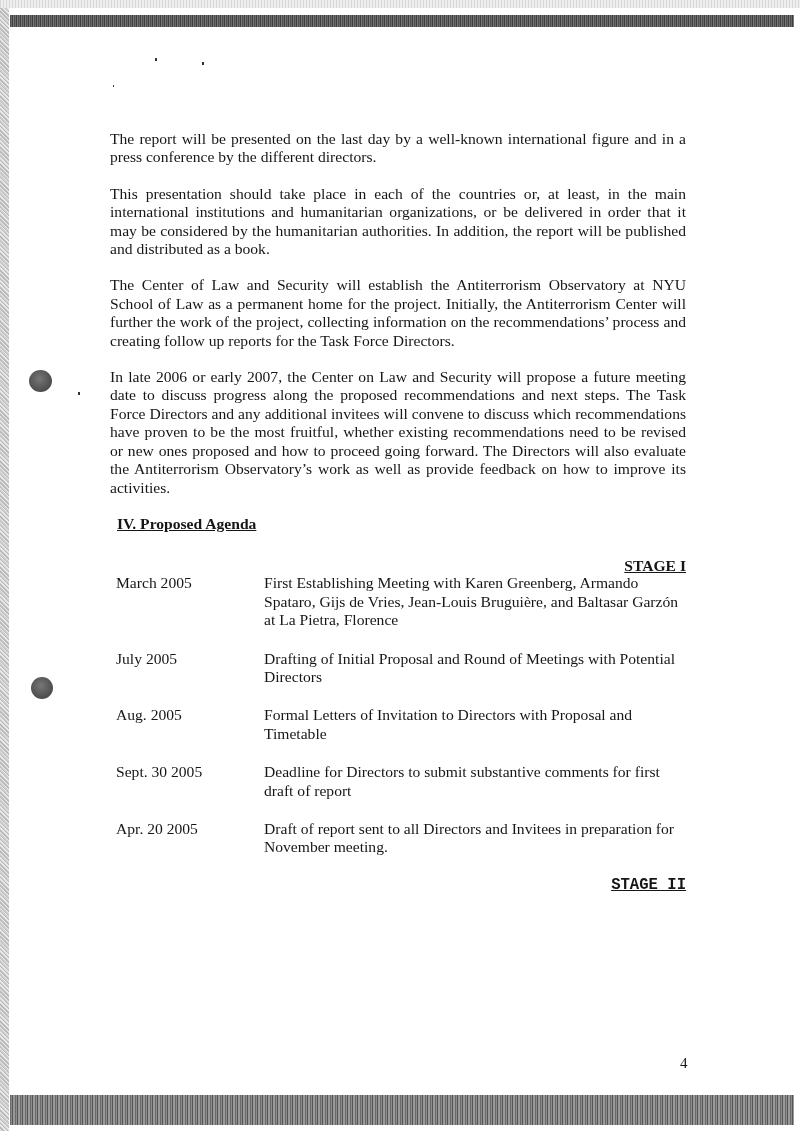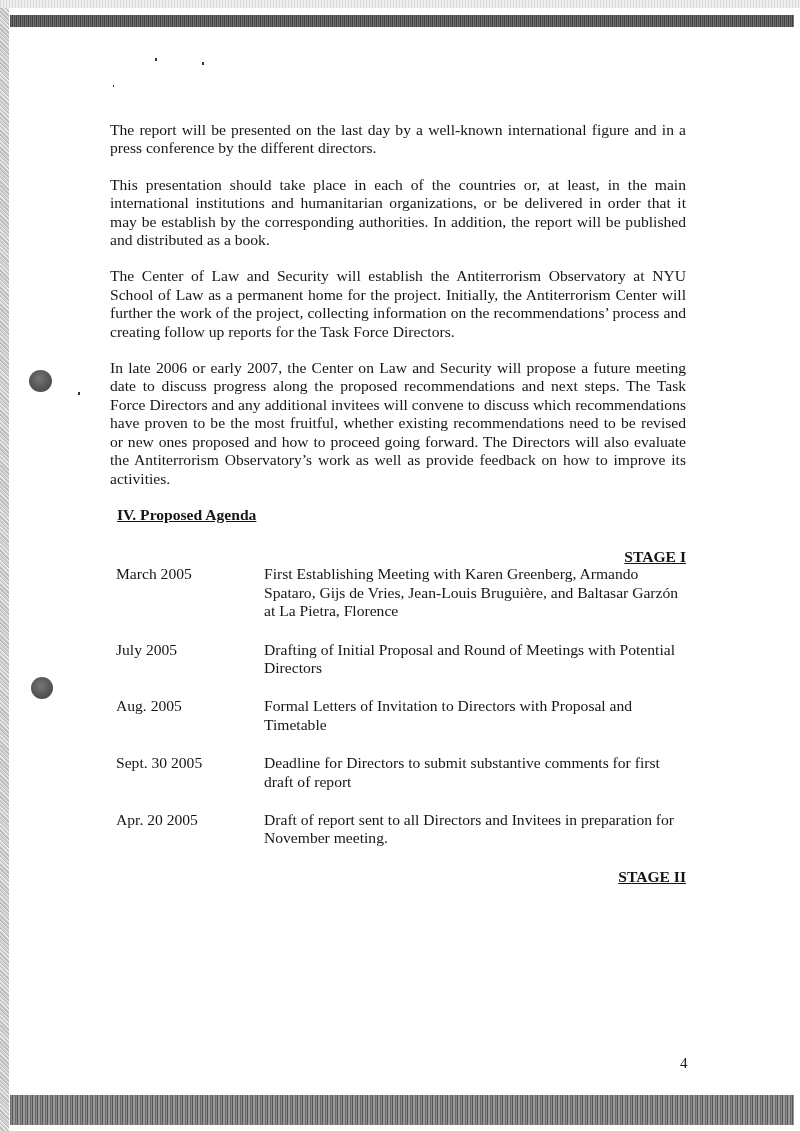--- a/index.html
+++ b/index.html
@@ -39,21 +39,21 @@
       position: absolute;
       border-radius: 50%;
       background: radial-gradient(circle at 45% 40%, #777 0%, #555 55%, #3e3e3e 100%);
     }
     .hole.h1 { left: 29px; top: 370px; width: 23px; height: 22px; }
     .hole.h2 { left: 31px; top: 677px; width: 22px; height: 22px; }
 
     .content {
       position: absolute;
       left: 110px;
-      top: 121px;
+      top: 130px;
       width: 576px;
       font-size: 15.6px;
       line-height: 18.4px;
     }
     p {
       margin: 0;
       text-align: justify;
     }
     .para { margin-bottom: 18px; }
     .stage-title {
@@ -82,21 +82,21 @@
     .agenda-date {
       width: 148px;
       flex: 0 0 148px;
       padding-left: 6px;
     }
     .agenda-desc {
       flex: 1 1 auto;
       text-align: left;
     }
     .agenda-desc b { font-weight: bold; }
-    .stage2 { margin-top: 6px; }
+    .stage2 { margin-top: 6px; font-family: Liberation Mono, monospace; }
     .page-number {
       position: absolute;
       left: 680px;
       top: 1055px;
       font-size: 15px;
     }
     .speck {
       position: absolute;
       width: 2px; height: 3px;
       background: #333;
@@ -112,21 +112,21 @@
 <div class="hole h1"></div>
 <div class="hole h2"></div>
 
 <div class="speck" style="left:155px;top:58px;"></div>
 <div class="speck" style="left:202px;top:62px;"></div>
 <div class="speck" style="left:113px;top:85px;width:1px;height:2px;"></div>
 <div class="speck" style="left:78px;top:392px;"></div>
 
 <div class="content">
   <p class="para">The report will be presented on the last day by a well-known international figure and in a press conference by the different directors.</p>
-  <p class="para">This presentation should take place in each of the countries or, at least, in the main international institutions and humanitarian organizations, or be delivered in order that it may be establish by the corresponding authorities.  In addition, the report will be published and distributed as a book.</p>
+  <p class="para">This presentation should take place in each of the countries or, at least, in the main international institutions and humanitarian organizations, or be delivered in order that it may be considered by the humanitarian authorities.  In addition, the report will be published and distributed as a book.</p>
 
   <p class="para">The Center of Law and Security will establish the Antiterrorism Observatory at NYU School of Law as a permanent home for the project.  Initially, the Antiterrorism Center will further the work of the project, collecting information on the recommendations’ process and creating follow up reports for the Task Force Directors.</p>
   <p class="para">In late 2006 or early 2007, the Center on Law and Security will propose a future meeting date to discuss progress along the proposed recommendations and next steps.  The Task Force Directors and any additional invitees will convene to discuss which recommendations have proven to be the most fruitful, whether existing recommendations need to be revised or new ones proposed and how to proceed going forward.  The Directors will also evaluate the Antiterrorism Observatory’s work as well as provide feedback on how to improve its activities.</p>
 
   <div class="section-heading">IV. Proposed Agenda</div>
 
   <div>
     <div class="stage-label">STAGE I</div>
     <div class="agenda-row">
       <div class="agenda-date">March 2005</div>

